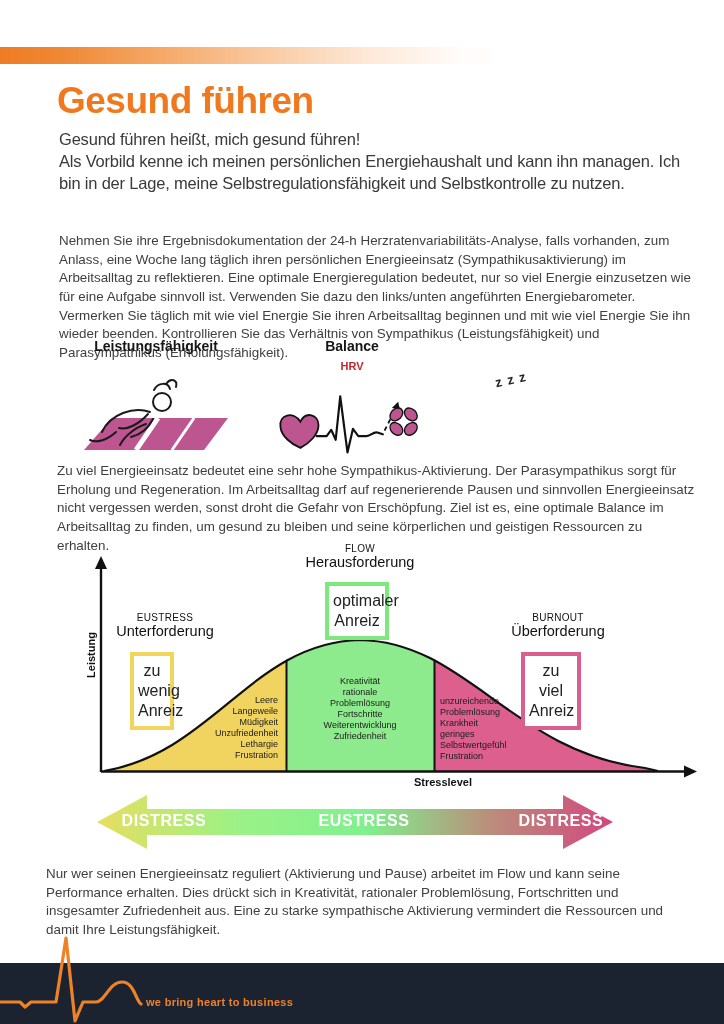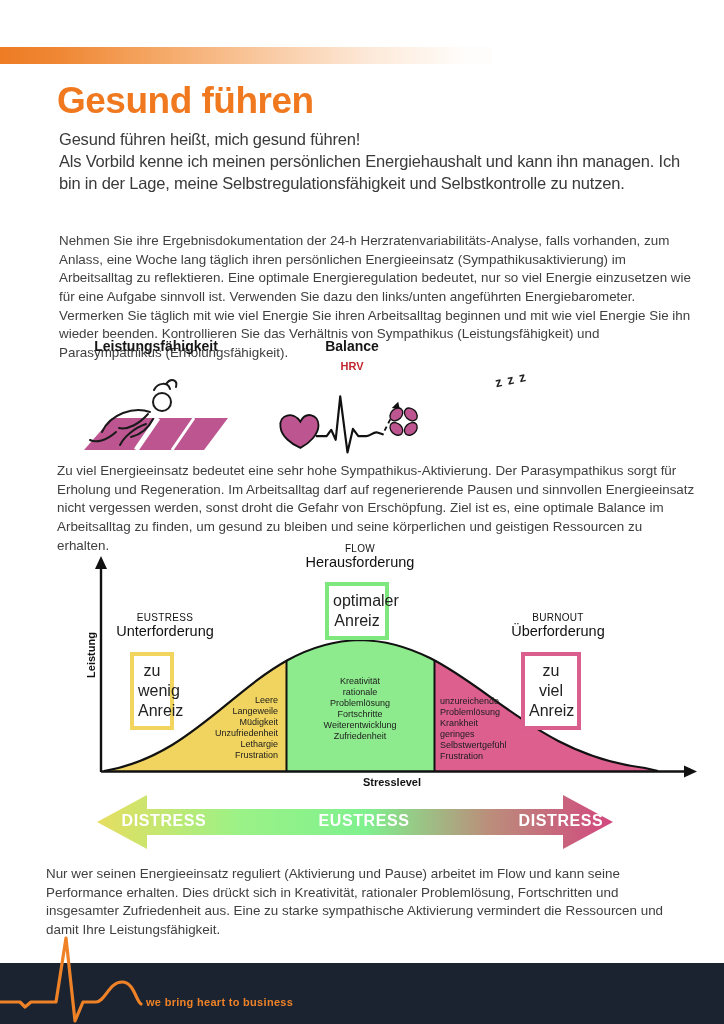--- a/index.html
+++ b/index.html
@@ -58,21 +58,21 @@
   .box-yellow { left:130px; top:107px; width:44px; border:4px solid #F1D55E; }
   .box-pink   { left:521px; top:107px; width:60px; border:4px solid #DB5F8E; }
   .zone-items { position:absolute; font-size:9px; line-height:1.22; color:#1c1c1c; }
   .items-yellow { left:172px; top:150px; width:106px; text-align:right; }
   .items-green  { left:298px; top:131px; width:124px; text-align:center; }
   .items-pink   { left:440px; top:151px; width:112px; text-align:left; }
   .lbl-leistung {
     position:absolute; left:45px; top:104px; width:92px; text-align:center;
     font-size:11px; font-weight:bold; transform:rotate(-90deg); color:#111;
   }
-  .lbl-stress { position:absolute; left:312px; top:231px; width:160px; text-align:center; font-size:11px; font-weight:bold; color:#111; }
+  .lbl-stress { position:absolute; left:312px; top:231px; width:160px; text-align:right; font-size:11px; font-weight:bold; color:#111; }
   
   .stress-arrow { position:absolute; left:0; top:790px; }
   .arrow-lbl {
     position:absolute; top:812px; width:130px; text-align:center;
     color:#fff; font-size:16px; font-weight:bold; letter-spacing:0.6px;
   }
   .arrow-lbl-l { left:99px; }
   .arrow-lbl-c { left:299px; }
   .arrow-lbl-r { left:496px; }
   

